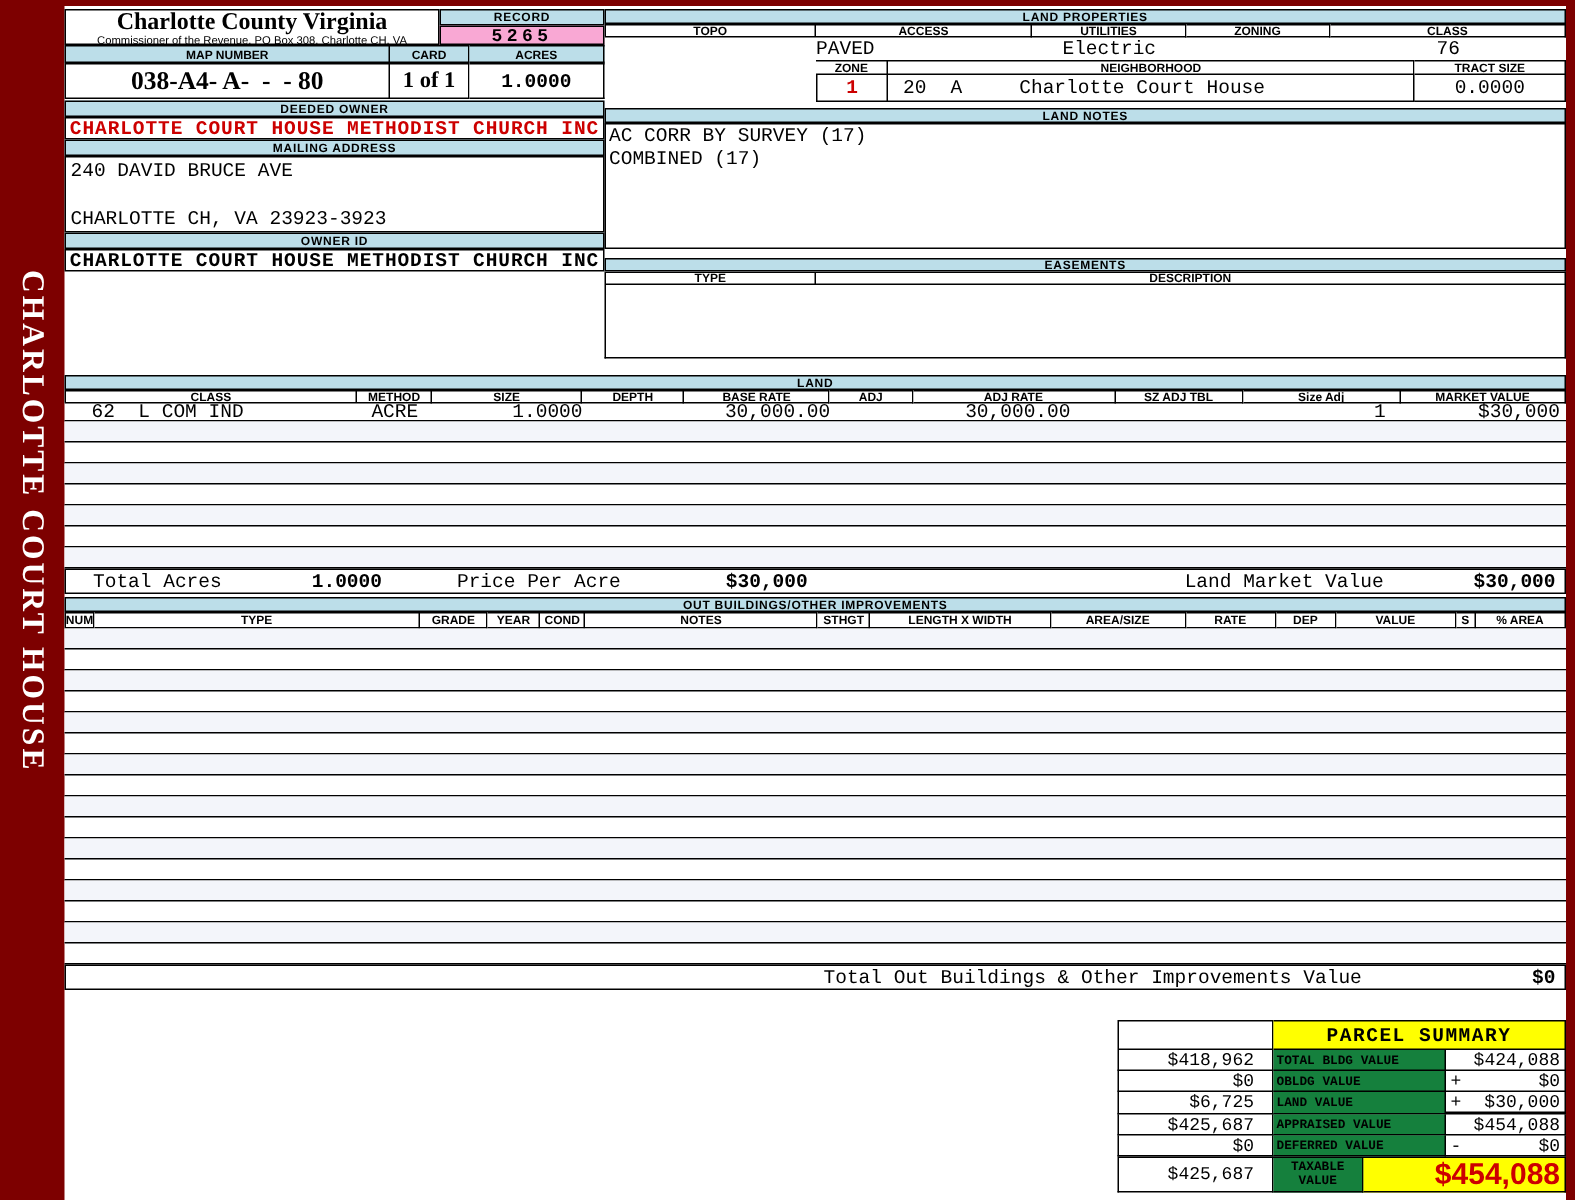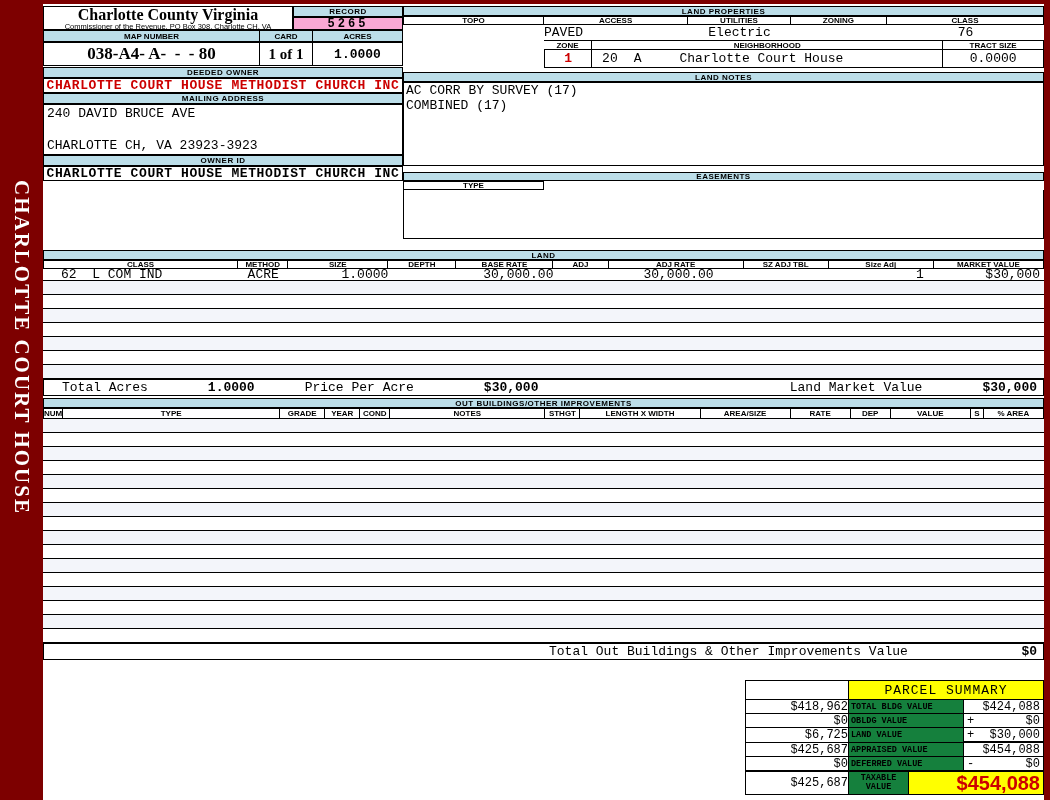--- a/index.html
+++ b/index.html
@@ -62,29 +62,29 @@
   .erow.alt { background:#f3f5fa; }
   .datarow { display:flex; align-items:center; font-size:13px; border-bottom:1px solid #000; }
   .datarow .d { overflow:hidden; white-space:pre; }
 
   .totals { border:1px solid #000; display:flex; align-items:center; font-size:13px; }
 
   
   .ps { left:702px; top:676px; width:299px; height:115px; }
   .ps .row { display:flex; }
   .ps .prior { width:104px; border:1px solid #000; border-top-width:0; display:flex; align-items:center;
-               justify-content:flex-end; padding-right:0; font-size:12px; }
+               justify-content:flex-end; padding-right:12px; font-size:12px; }
   .ps .lab { width:115px; border:1px solid #000; border-left-width:0; border-top-width:0; background:#15803d;
              display:flex; align-items:center; padding-left:2px; font-size:8.5px; font-weight:bold;
              font-family:"Liberation Mono",monospace; }
   .ps .amt { width:80px; border:1px solid #000; border-left-width:0; border-top-width:0; display:flex;
              align-items:center; justify-content:space-between; padding:0 3px; font-size:12px; }
   .ps .hrow .prior { border-top-width:1px; }
   .ps .hrow .head { width:195px; border:1px solid #000; border-left-width:0; background:#ffff00;
-                    display:flex; align-items:center; justify-content:center; font-weight:normal;
+                    display:flex; align-items:center; justify-content:center; font-weight:bold;
                     font-size:13px; letter-spacing:1px; }
 </style>
 </head>
 <body>
 
 <aside class="sidebar">
   <span class="vtext">CHARLOTTE COURT HOUSE</span>
 </aside>
 
 <main class="content">
@@ -151,20 +151,21 @@
 
   <div class="abs hdrbar rp" style="top:68px;height:10px;">LAND NOTES</div>
   <div class="abs rp notes-box mono" style="top:78px;height:84px;">
     <div>AC CORR BY SURVEY (17)</div>
     <div>COMBINED (17)</div>
   </div>
 
   <div class="abs hdrbar rp" style="top:168px;height:9px;">EASEMENTS</div>
   <div class="abs colrow rp" style="top:177px;height:9px;">
     <div class="c" style="width:22%;">TYPE</div>
+    <div class="c" style="width:78%;">DESCRIPTION</div>
   </div>
   <div class="abs rp box" style="top:186px;height:49px;border-top:none;"></div>
 
   <div class="abs hdrbar" style="left:0;top:246px;width:1001px;height:10px;">LAND</div>
   <div class="abs colrow" style="left:0;top:256px;width:1001px;height:9px;">
     <div class="c" style="width:19.5%;">CLASS</div>
     <div class="c" style="width:5%;">METHOD</div>
     <div class="c" style="width:10%;">SIZE</div>
     <div class="c" style="width:6.8%;">DEPTH</div>
     <div class="c" style="width:9.7%;">BASE RATE</div>

